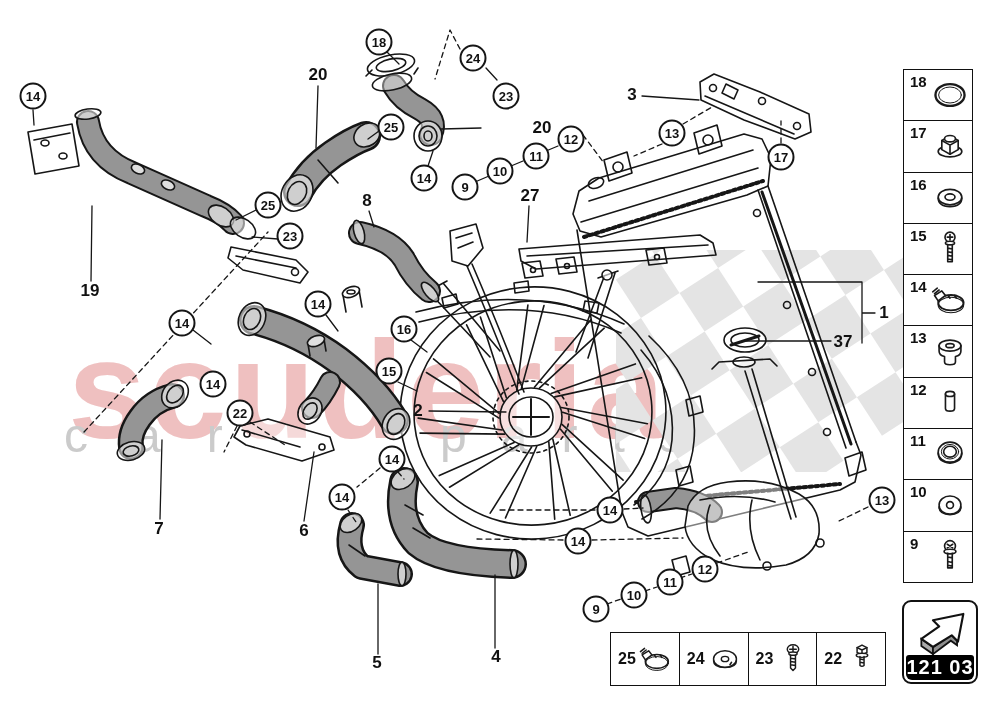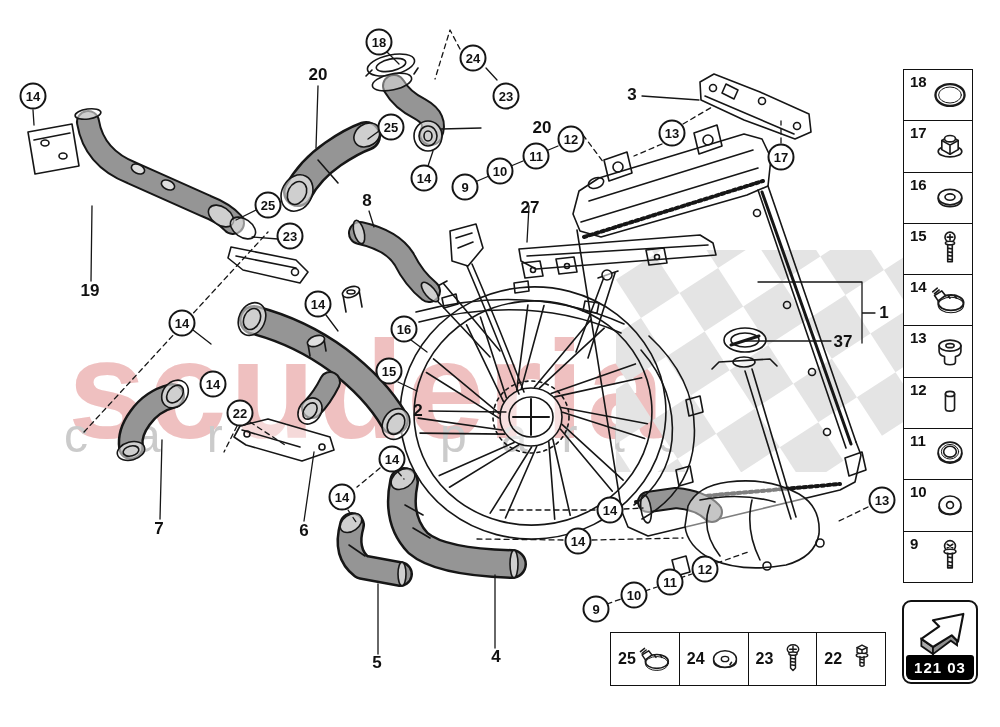--- a/index.html
+++ b/index.html
@@ -20,21 +20,21 @@
   #bottom-legend{position:absolute;left:610px;top:632px;width:276px;height:54px;box-sizing:border-box;
                  border:1.6px solid #111;display:flex;background:#fff;z-index:5}
   .bot-cell{flex:1;border-right:1.6px solid #111;display:flex;align-items:center;position:relative}
   .bot-cell:last-child{border-right:none}
   .bot-num{font-weight:700;font-size:16px;margin-left:7px}
   .bot-icon{margin-left:auto;margin-right:5px;width:36px;height:44px}
   #nav-box{position:absolute;left:902px;top:600px;width:76px;height:84px;box-sizing:border-box;
            border:2.5px solid #111;border-radius:9px;background:#fff;z-index:5}
   #nav-arrow{position:absolute;left:5px;top:3px;width:64px;height:50px}
   #nav-code{position:absolute;left:2px;right:2px;bottom:2px;height:25px;background:#000;
-            border-radius:3px 3px 6px 6px;color:#fff;font-weight:700;font-size:15px;
+            border-radius:3px 3px 6px 6px;color:#fff;font-weight:700;font-size:20px;
             display:flex;align-items:center;justify-content:center;letter-spacing:1px}
   .wm-title{font-weight:700;font-size:140px;letter-spacing:3px}
   .wm-sub{font-weight:400;font-size:48px}
 </style>
 </head>
 <body>
 
 <div id="stage">
 
   <svg class="art" width="1000" height="727" viewBox="0 0 1000 727">
@@ -363,21 +363,21 @@
       <div class="balloon" style="left: 610px; top: 510px;">14</div>
       <div class="balloon" style="left: 578px; top: 541px;">14</div>
       <div class="balloon" style="left: 705px; top: 569px;">12</div>
       <div class="balloon" style="left: 670px; top: 582px;">11</div>
       <div class="balloon" style="left: 634px; top: 595px;">10</div>
       <div class="balloon" style="left: 596px; top: 609px;">9</div>
       <div class="balloon" style="left: 882px; top: 500px;">13</div>
       <div class="plabel" style="left: 318px; top: 75px;">20</div>
       <div class="plabel" style="left: 494px; top: 128px; margin-left: 48px;">20</div>
       <div class="plabel" style="left: 632px; top: 95px;">3</div>
-      <div class="plabel" style="left: 530px; top: 208px; text-align: right;">27</div>
+      <div class="plabel" style="left: 530px; top: 196px; text-align: right;">27</div>
       <div class="plabel" style="left: 367px; top: 201px;">8</div>
       <div class="plabel" style="left: 90px; top: 291px;">19</div>
       <div class="plabel" style="left: 418px; top: 411px;">2</div>
       <div class="plabel" style="left: 159px; top: 529px;">7</div>
       <div class="plabel" style="left: 304px; top: 531px;">6</div>
       <div class="plabel" style="left: 377px; top: 663px;">5</div>
       <div class="plabel" style="left: 496px; top: 657px;">4</div>
       <div class="plabel" style="left: 884px; top: 313px;">1</div>
       <div class="plabel" style="left: 843px; top: 342px;">37</div>
     </div>

